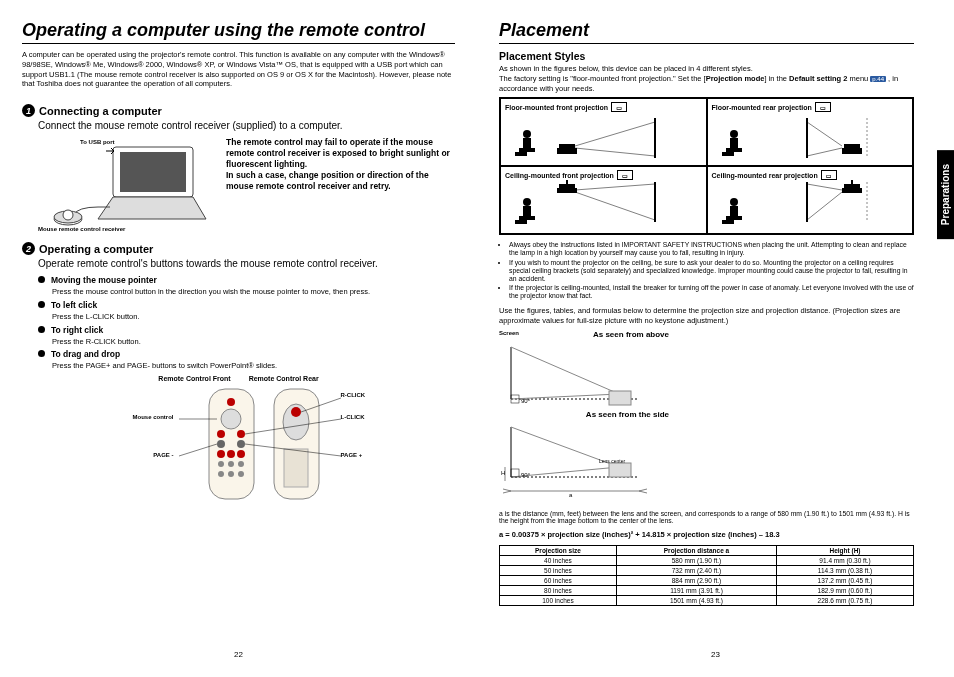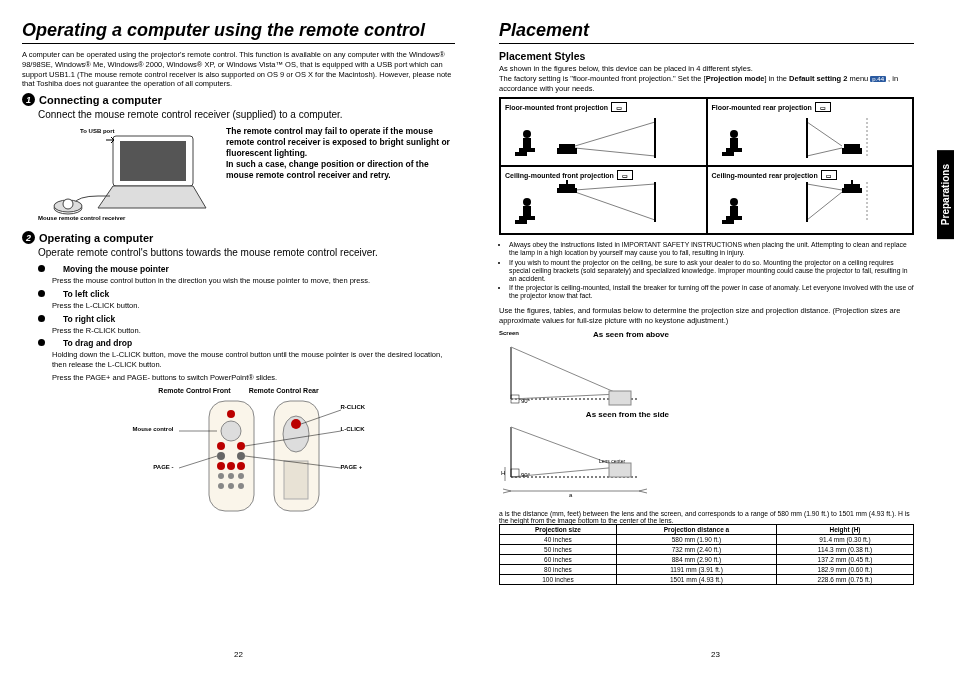--- a/index.html
+++ b/index.html
@@ -1,29 +1,29 @@
 <!DOCTYPE html>
 <html><head>
 <meta charset="utf-8">
 <style>
   * { box-sizing: border-box; margin: 0; padding: 0; }
   body { font-family: Arial, sans-serif; background: #fff; color: #000; }
   .spread { display: flex; width: 954px; height: 677px; }
   .page { width: 50%; padding: 20px 22px 16px 22px; position: relative; }
   .page-right { padding-right: 40px; }
   h1 { font-size: 18px; font-weight: bold; font-style: italic; border-bottom: 1px solid #000; padding-bottom: 2px; margin-bottom: 6px; }
-  .intro { font-size: 7.5px; line-height: 1.3; margin-bottom: 4px; }
+  .intro { font-size: 7.5px; line-height: 1.3; margin-bottom: 15px; }
   .step-head { display: flex; align-items: center; gap: 4px; margin-bottom: 3px; }
   .step-num { background: #000; color: #fff; border-radius: 50%; width: 13px; height: 13px; font-size: 9px; display: inline-flex; align-items: center; justify-content: center; font-weight: bold; font-style: italic; }
   .step-title { font-size: 11px; font-weight: bold; }
   .step-desc { font-size: 10px; margin-left: 16px; margin-bottom: 6px; }
   .laptop-row { display: flex; gap: 8px; margin-left: 16px; margin-bottom: 10px; }
   .laptop-diagram { width: 180px; height: 95px; border: none; position: relative; }
   .laptop-text { font-size: 8.5px; font-weight: bold; line-height: 1.3; flex: 1; }
-  .bullet-item { display: flex; gap: 18px; margin-left: 16px; margin-bottom: 2px; }
+  .bullet-item { display: flex; gap: 6px; margin-left: 16px; margin-bottom: 2px; }
   .dot { width: 7px; height: 7px; background: #000; border-radius: 50%; flex-shrink: 0; margin-top: 1px; }
   .bullet-title { font-size: 8.5px; font-weight: bold; }
   .bullet-desc { font-size: 7.5px; margin-left: 30px; margin-bottom: 3px; line-height: 1.3; }
   .remote-labels { font-size: 7px; font-weight: bold; text-align: center; margin-bottom: 2px; }
   .pagenum { position: absolute; bottom: 18px; left: 50%; transform: translateX(-50%); font-size: 8px; }
   h2 { font-size: 10.5px; font-weight: bold; margin-bottom: 2px; }
   .subtext { font-size: 7.5px; line-height: 1.3; margin-bottom: 4px; }
   .placement-grid { display: grid; grid-template-columns: 1fr 1fr; gap: 0; border: 1px solid #000; margin-bottom: 6px; }
   .placement-cell { border: 0.5px solid #000; padding: 3px 4px; position: relative; height: 68px; }
   .pc-label { font-size: 7px; font-weight: bold; display: flex; align-items: center; gap: 3px; }
@@ -102,21 +102,20 @@
       <div class="bullet-desc">Press the L-CLICK button.</div>
       <div class="bullet-item">
           <span class="dot"></span>
           <span class="bullet-title">To right click</span>
         </div>
       <div class="bullet-desc">Press the R-CLICK button.</div>
       <div class="bullet-item">
           <span class="dot"></span>
           <span class="bullet-title">To drag and drop</span>
         </div>
-      <div class="bullet-desc">Holding down the L-CLICK button, move the mouse control button until the mouse pointer is over the desired location, then release the L-CLICK button.</div>
       <div class="bullet-desc">Press the PAGE+ and PAGE- buttons to switch PowerPoint® slides.</div>
     </div>
 
     <div style="text-align:center;margin-top:4px">
       <div style="display:flex;justify-content:center;gap:18px">
         <span class="remote-labels">Remote Control Front</span>
         <span class="remote-labels">Remote Control Rear</span>
       </div>
       <div style="position:relative;display:inline-block">
         <svg width="260" height="130">
@@ -281,20 +280,21 @@
             <rect x="110" y="44" width="22" height="14" fill="#ddd" stroke="#888"></rect>
             <text x="100" y="44" font-size="5">Lens center</text>
             <rect x="12" y="50" width="8" height="8" fill="none" stroke="#000" stroke-width="0.5"></rect>
             <text x="22" y="58" font-size="6">90°</text>
             <text x="2" y="56" font-size="6">H</text>
             <line x1="6" y1="48" x2="6" y2="62" stroke="#000" stroke-width="0.5"></line>
           </svg>
       </div>
       <div class="proj-right">
         <p>a is the distance (mm, feet) between the lens and the screen, and corresponds to a range of 580 mm (1.90 ft.) to 1501 mm (4.93 ft.). H is the height from the image bottom to the center of the lens.</p>
+        <p class="formula">a = 0.00375 × <span style="font-weight:bold">projection size (inches)</span>² + 14.815 × projection size (inches) – 18.3</p>
         <table class="proj">
           <tbody>
               <tr>
                 <th>Projection size</th>
                 <th>Projection distance a</th>
                 <th>Height (H)</th>
               </tr>
           <tr>
                 <td>40 inches</td>
                 <td>580 mm (1.90 ft.)</td>

